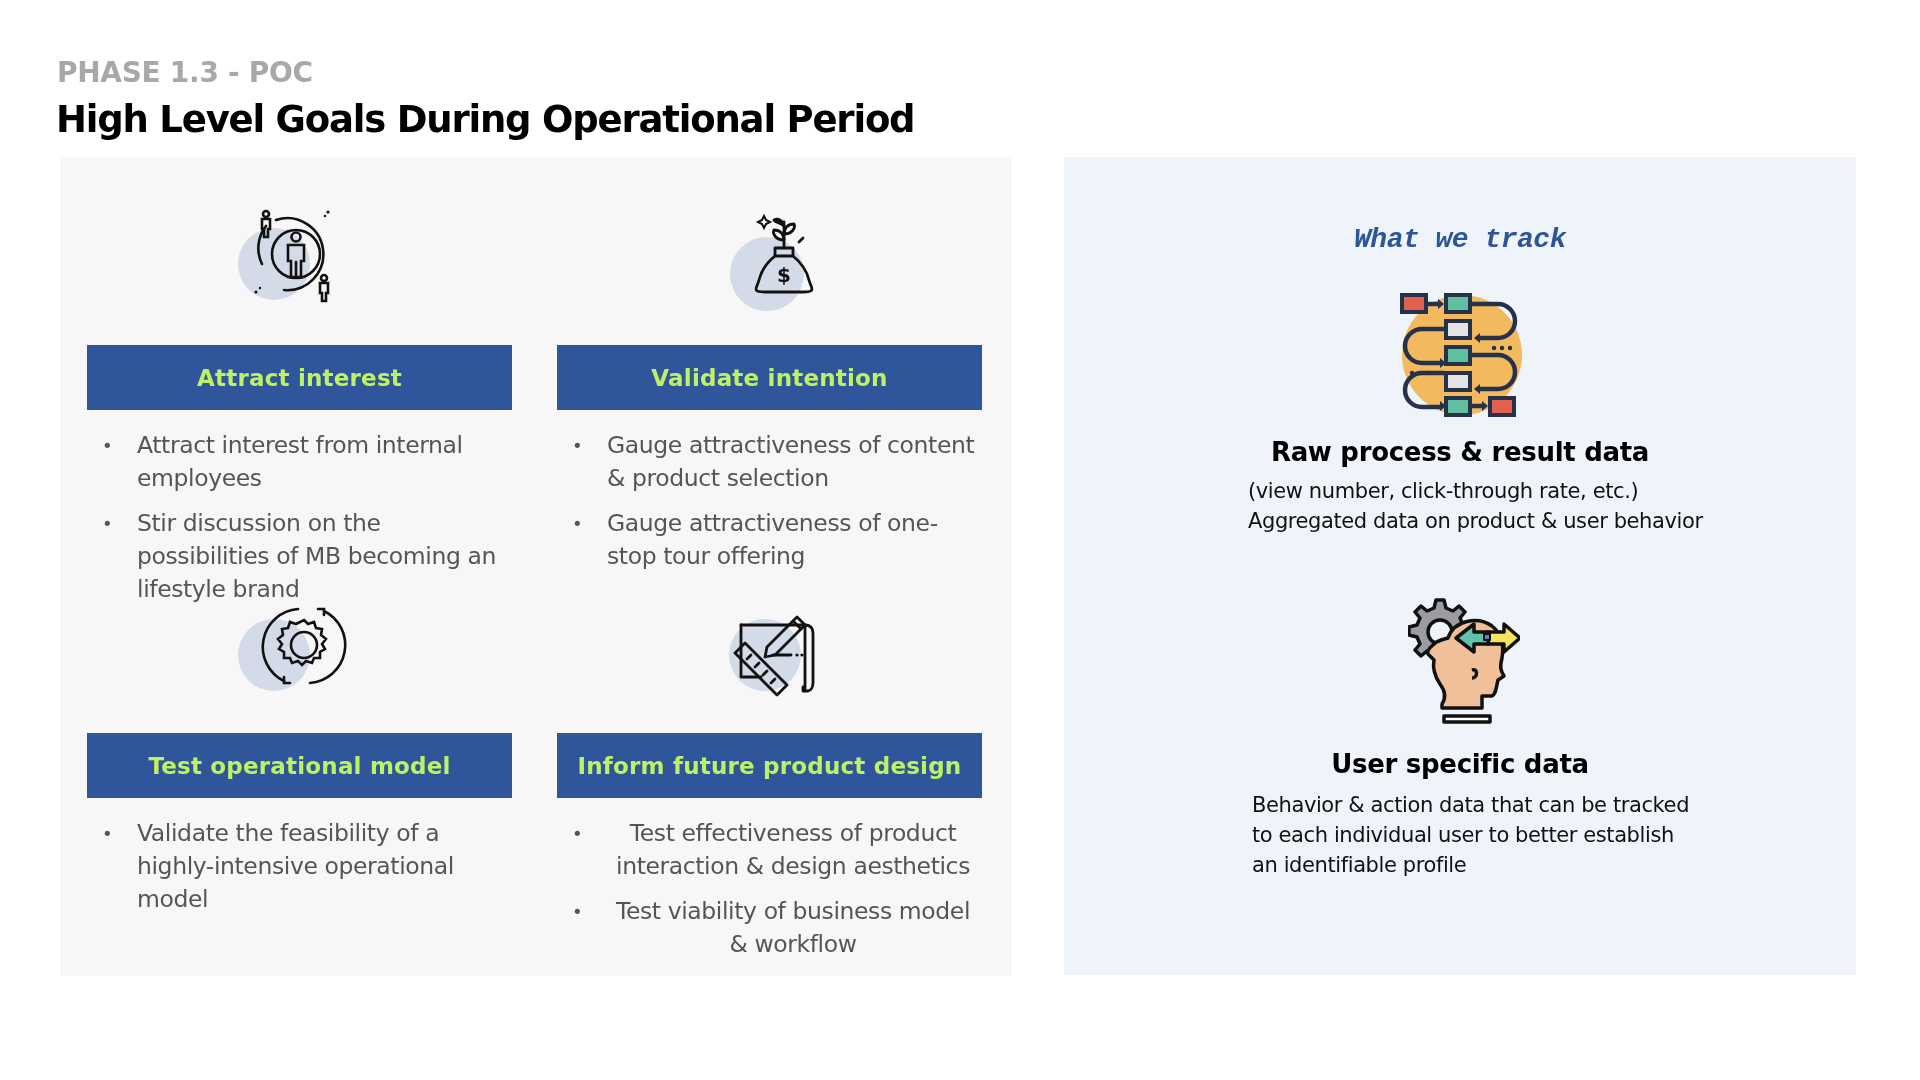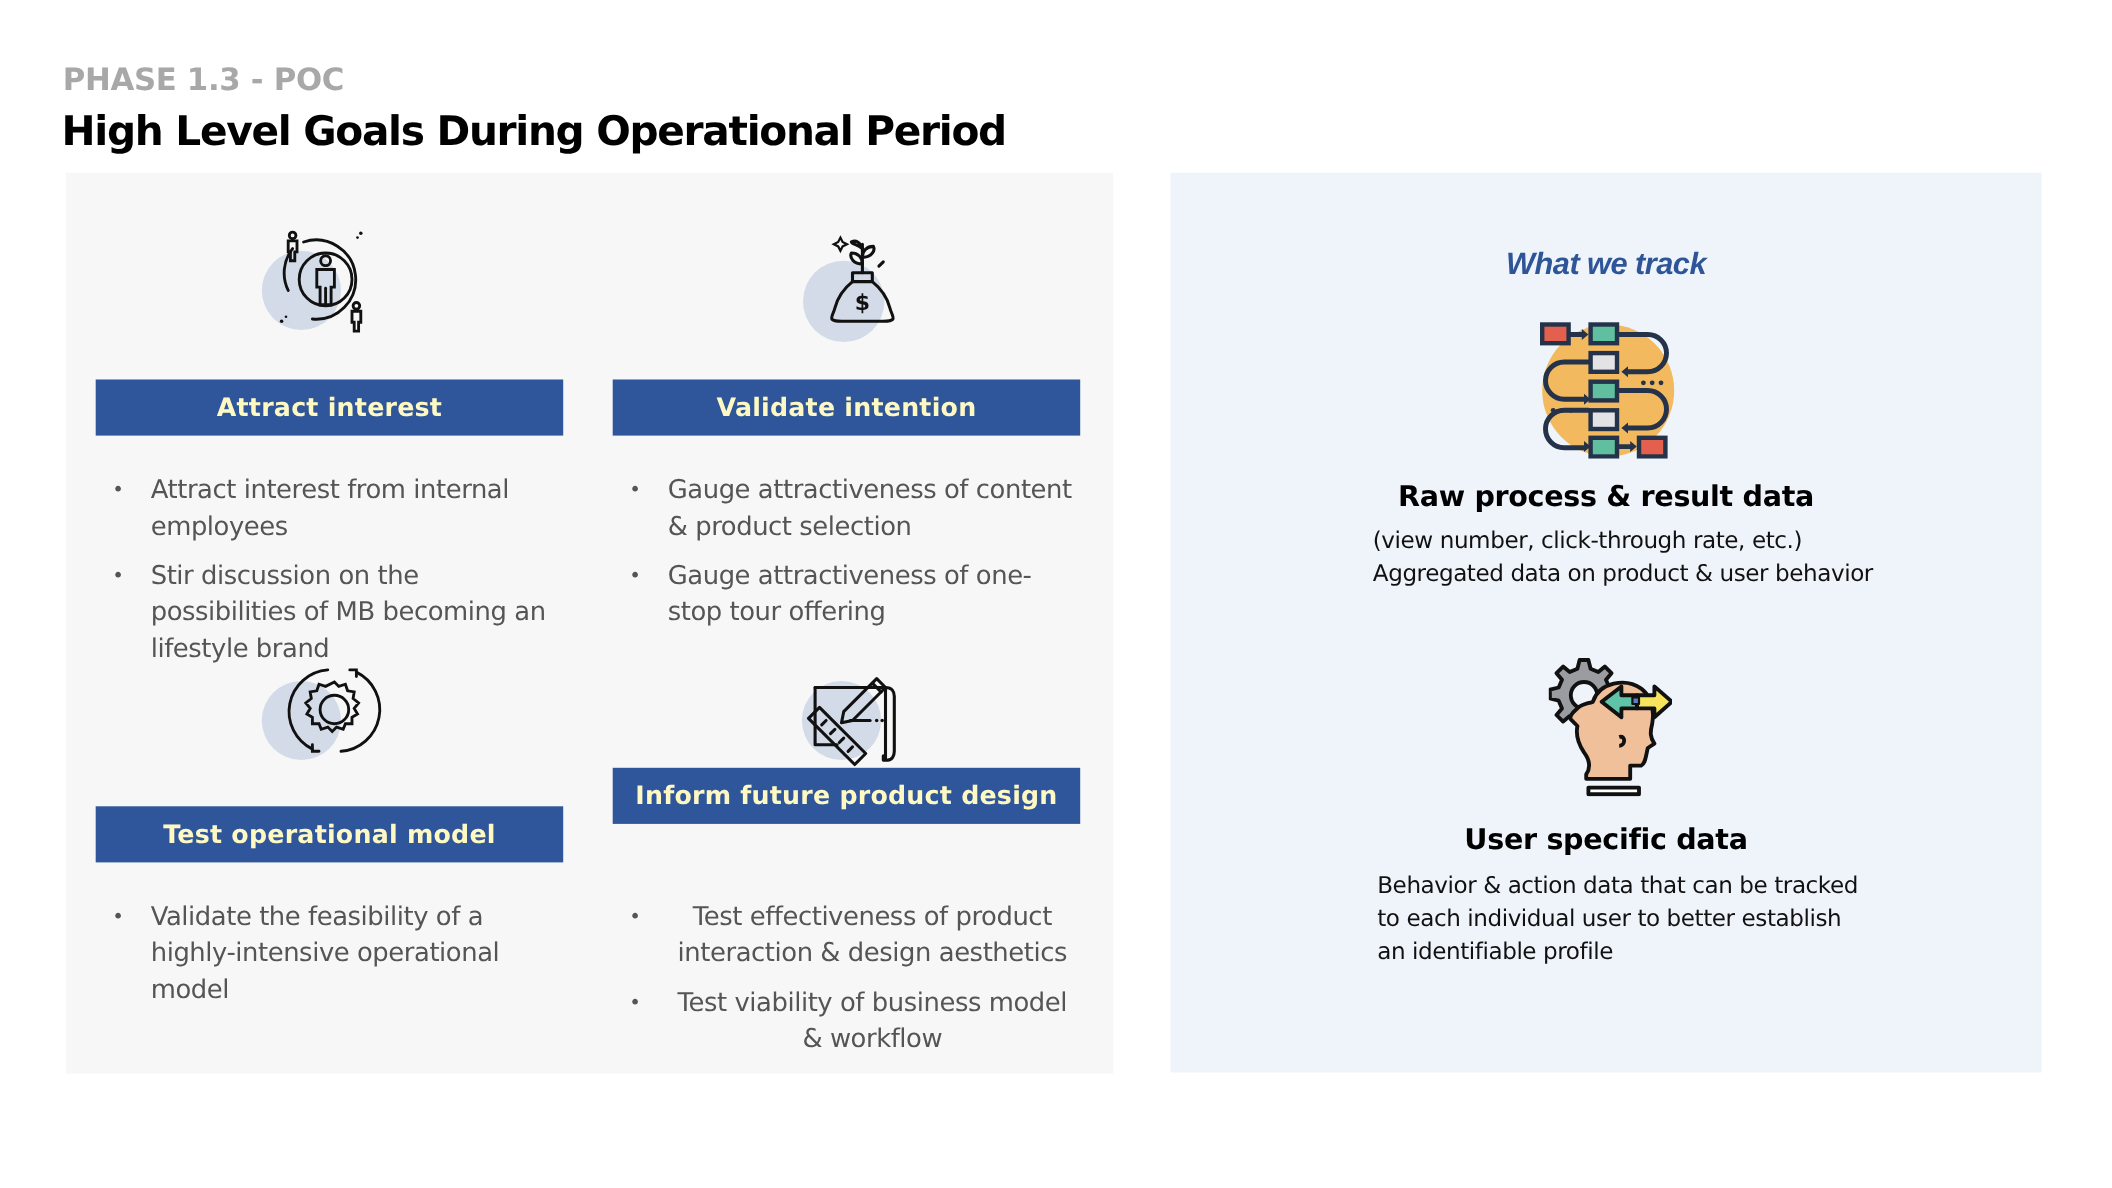--- a/index.html
+++ b/index.html
@@ -3,31 +3,31 @@
 <meta charset="utf-8">
 <style>
   html, body { margin: 0; padding: 0; background: #ffffff; }
   body { width: 1920px; height: 1080px; position: relative; overflow: hidden;
          font-family: "Liberation Sans", "DejaVu Sans", sans-serif; }
   .abs { position: absolute; text-align: right; }
   .phase { left: 57px; top: 56px; font-size: 28px; font-weight: bold; color: #a8a8a8; letter-spacing: -0.3px; font-family: "DejaVu Sans", sans-serif; }
   .title { left: 56px; top: 98px; font-size: 37px; font-weight: bold; color: #000000; letter-spacing: -1.2px; font-family: "DejaVu Sans", sans-serif; }
   .left-panel { left: 60px; top: 157px; width: 952px; height: 819px; background: #f7f7f7; }
   .right-panel { left: 1064px; top: 157px; width: 792px; height: 818px; background: #eff4fb; }
-  .goal-bar { position: absolute; width: 425px; height: 51px; background: #2f559a; color: #fef9c3;
+  .goal-bar { position: absolute; width: 425px; height: 65px; background: #2f559a; color: #bef264;
               display: flex; align-items: center; justify-content: center;
               font-family: "DejaVu Sans", sans-serif; font-weight: bold; font-size: 23px; letter-spacing: 0.2px; }
   .icon-wrap { position: absolute; width: 120px; height: 110px; }
   .icon-wrap svg { width: 100%; height: 100%; overflow: visible; }
   .bullets { position: absolute; width: 410px; margin: 12px; padding: 0; list-style: none; }
   .bullets li { position: relative; padding-left: 38px; font-size: 23.5px; line-height: 33px; color: #555555;
                 margin-bottom: 12px; font-family: "DejaVu Sans", sans-serif; letter-spacing: -0.4px; }
   .bullets li::before { content: "•"; position: absolute; left: 3px; top: 0; font-size: 18px; color: #555555; }
   .track-title { left: 1064px; width: 792px; top: 224px; text-align: center; font-size: 28px; font-weight: bold;
-                 font-style: italic; color: #2e5597; font-family: Liberation Sans, sans-serif; letter-spacing: -0.5px; }
+                 font-style: italic; color: #2e5597; font-family: Liberation Mono, monospace; letter-spacing: -0.5px; }
   .track-head { position: absolute; left: 1064px; width: 792px; text-align: center; font-size: 26px; font-weight: bold; color: #000;
                 font-family: "DejaVu Sans", sans-serif; letter-spacing: -0.3px; }
   .track-body { position: absolute; font-size: 21px; line-height: 30px; color: #111; font-family: "DejaVu Sans", sans-serif; letter-spacing: -0.4px; }
   .track-body div { white-space: nowrap; }
 </style>
 </head>
 <body>
 
 <div class="abs phase">PHASE 1.3 - POC</div>
 <div class="abs title">High Level Goals During Operational Period</div>
@@ -114,21 +114,21 @@
       <line x1="46" y1="72" x2="50" y2="68"></line>
       <line x1="54" y1="80" x2="58" y2="76"></line>
       <path d="M50 44 l30 -30 l8 8 l-30 30 l-10 2 z"></path>
       <line x1="76" y1="18" x2="84" y2="26"></line>
       <line x1="56" y1="52" x2="74" y2="52"></line>
     </g>
     <circle cx="80" cy="52" r="1.6" fill="#111"></circle>
     <circle cx="85" cy="52" r="1.6" fill="#111"></circle>
   </svg>
 </div>
-<div class="goal-bar" style="left:557px; top:698px;">Inform future product design</div>
+<div class="goal-bar" style="left:557px; top:733px;">Inform future product design</div>
 <ul class="bullets" style="left:557px; top:805px;text-align:center;">
   <li>Test effectiveness of product interaction &amp; design aesthetics</li>
   <li>Test viability of business model &amp; workflow</li>
 </ul>
 
 <div class="abs right-panel"></div>
 <div class="abs track-title">What we track</div>
 
 <div class="abs" style="left:1398px; top:291px; width:126px; height:126px;">
   <svg viewBox="0 0 126 126" width="126" height="126">

